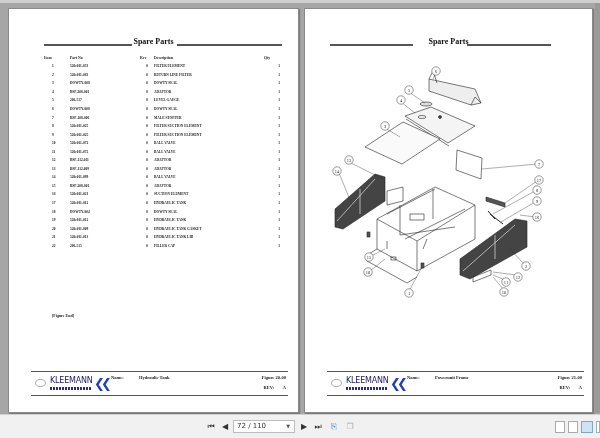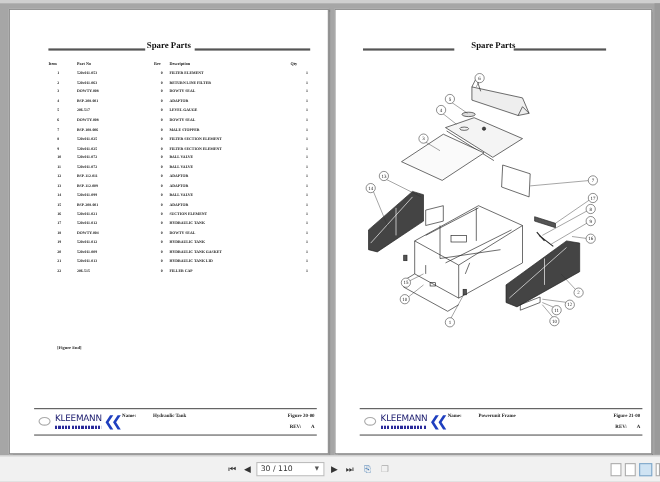--- a/index.html
+++ b/index.html
@@ -418,21 +418,21 @@
       <div class="rev-val">A</div>
     </div>
   </div>
 
   <div class="scrollbar"></div>
 
   <div class="toolbar">
     <div class="tb-btn" style="left:206px;width:10px;"><span>⏮</span></div>
     <div class="tb-btn" style="left:220px;width:10px;"><span>◀</span></div>
     <div class="page-input">
-      <span>30 / 110</span>
+      <span>72 / 110</span>
       <span class="dd">▼</span>
     </div>
     <div class="tb-btn" style="left:299px;width:10px;"><span>▶</span></div>
     <div class="tb-btn" style="left:313px;width:10px;"><span>⏭</span></div>
     <div class="tb-btn" style="left:328px;width:12px;color:#4a7fb5;"><span>⎘</span></div>
     <div class="tb-btn" style="left:344px;width:12px;color:#aaa;"><span>❐</span></div>
 
     <div class="view-btn" style="left:555px;"></div>
     <div class="view-btn" style="left:568px;"></div>
     <div class="view-btn active" style="left:581px;width:12px;"></div>

